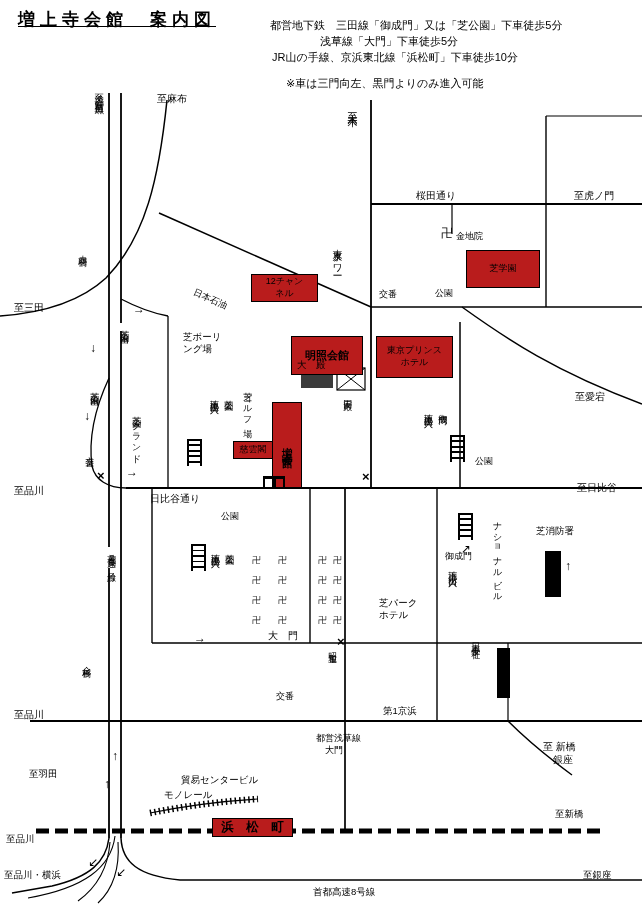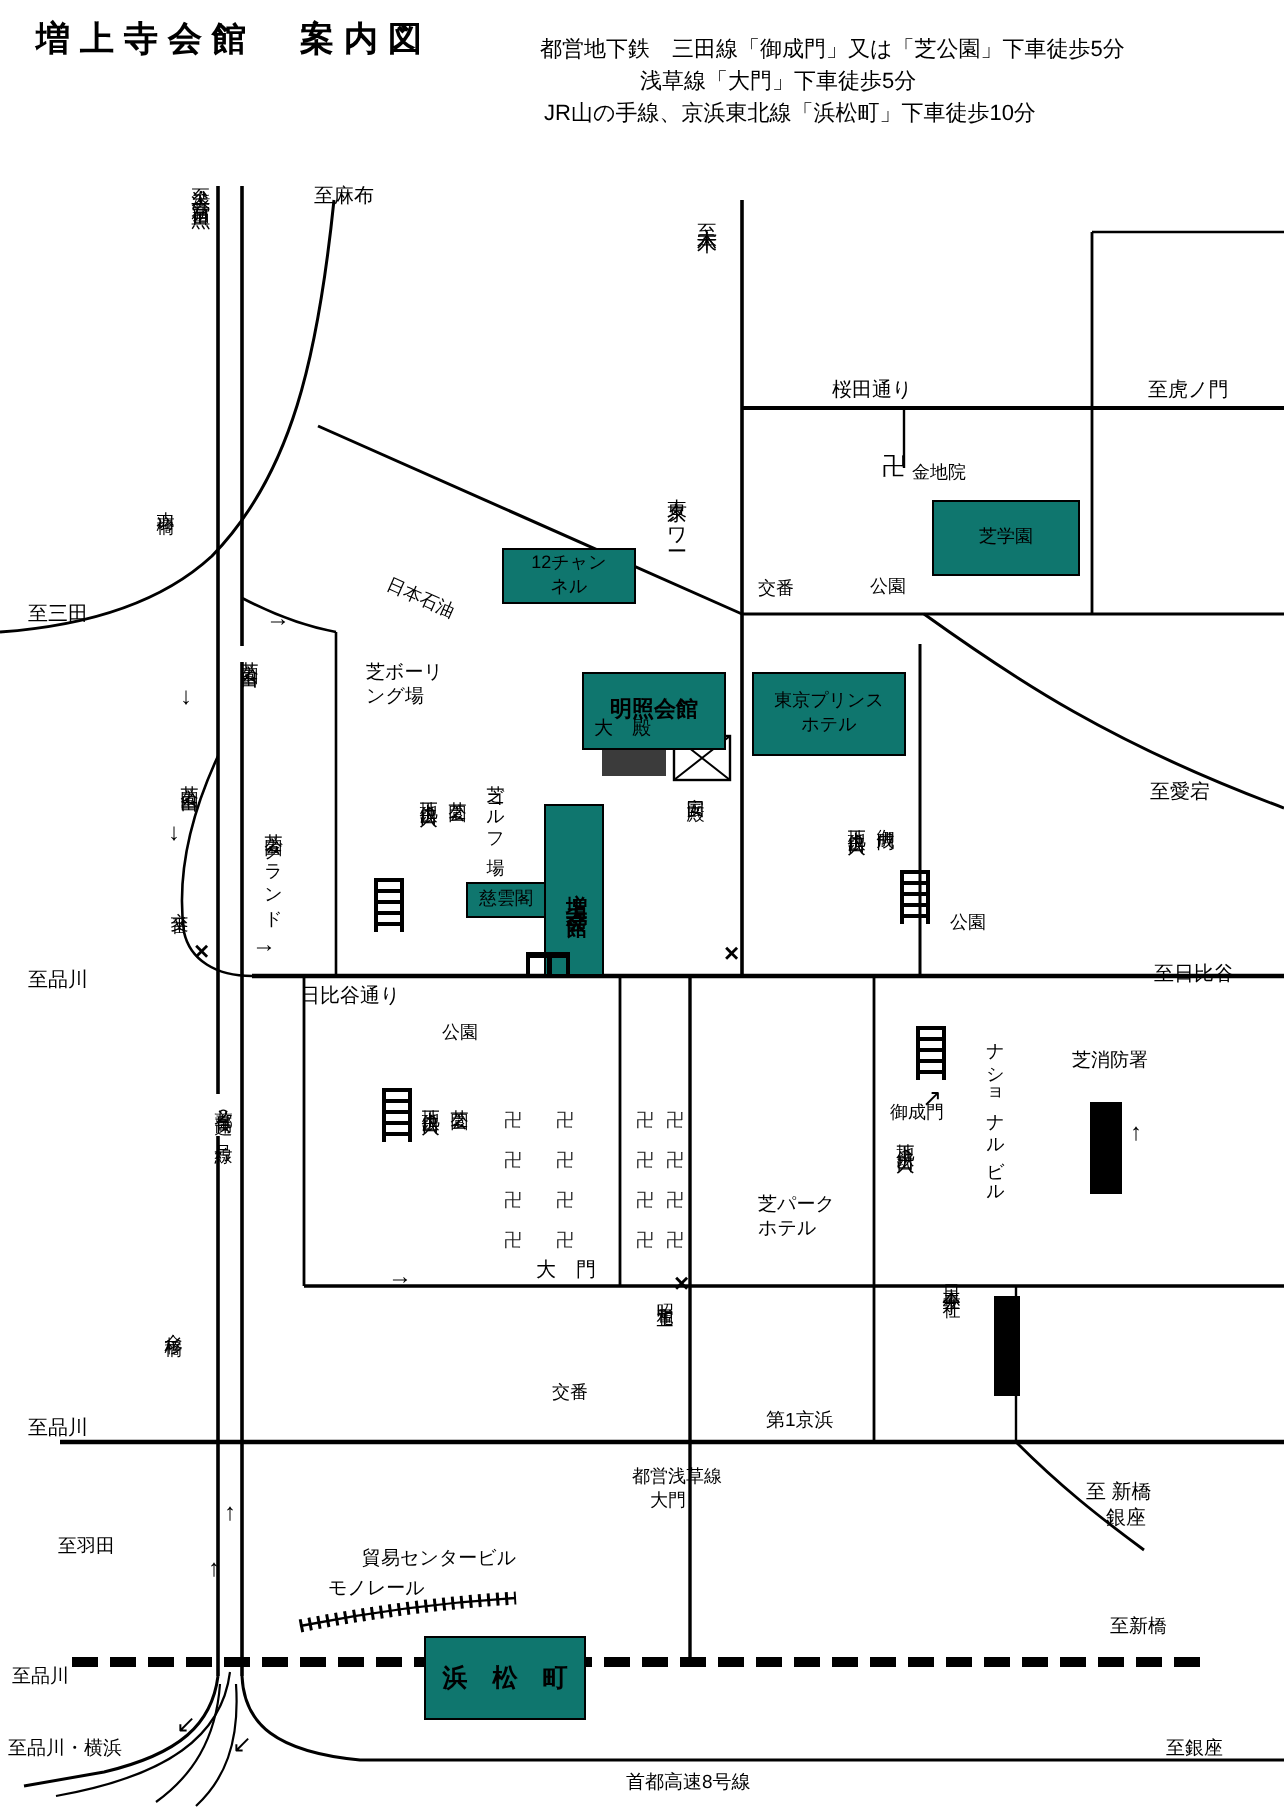--- a/index.html
+++ b/index.html
@@ -12,24 +12,24 @@
   #roads { position: absolute; left: 0; top: 0; z-index: 1; }
   .blk { position: absolute; background: #000; z-index: 2; }
   .dk  { background: #3b3b3b; }
   .lbl { position: absolute; font-size: 10px; line-height: 1.3; white-space: pre-line; z-index: 3; }
   .v   { writing-mode: vertical-rl; text-orientation: upright; letter-spacing: 1.5px; }
   .v2  { writing-mode: vertical-lr; text-orientation: upright; letter-spacing: 1px; line-height: 1.6; }
   .s8  { font-size: 8.5px; } .s9 { font-size: 9px; } .s95 { font-size: 9.5px; }
   .s11 { font-size: 11px; } .s12 { font-size: 12.5px; }
   .b   { font-weight: bold; }
   .bg  { background: #fff; padding: 0 1px; }
-  .box { border: 1.2px solid #000; background: #0f766e; display: flex; align-items: center;
+  .box { border: 1.2px solid #000; background: #b91c1c; display: flex; align-items: center;
          justify-content: center; text-align: center; }
   .title { position: absolute; left: 18px; top: 8px; font-size: 17px; font-weight: bold;
-           letter-spacing: 5px; z-index: 3; }
+           letter-spacing: 5px; z-index: 3; text-decoration: underline; }
   .dir { position: absolute; left: 270px; top: 18px; font-size: 11px; line-height: 1.45; z-index: 3; }
   .dir .l2 { margin-left: 50px; }
   .dir .l3 { margin-left: 2px; }
   .dir .note { margin-left: 16px; margin-top: 10px; }
   .stairs { position: absolute; width: 15px; height: 27px; z-index: 3;
             border-left: 2.5px solid #000; border-right: 2.5px solid #000;
             background: repeating-linear-gradient(to bottom, #000 0 1.8px, transparent 1.8px 5.5px); }
   .gate { position: absolute; width: 22px; height: 11px; z-index: 3;
           border-top: 3px solid #000; border-left: 2.5px solid #000; border-right: 2.5px solid #000;
           background: linear-gradient(to right, transparent 0 8.5px, #000 8.5px 11px, transparent 11px 100%); }
@@ -85,20 +85,21 @@
 
   <div class="blk dk" style="left:301px;top:371px;width:32px;height:17px"></div>
   <div class="blk" style="left:545px;top:551px;width:16px;height:46px"></div>
   <div class="blk" style="left:497px;top:648px;width:13px;height:50px"></div>
 
   <div class="title">増上寺会館　案内図</div>
   <div class="dir">
     <div class="l1">都営地下鉄　三田線「御成門」又は「芝公園」下車徒歩5分</div>
     <div class="l2">浅草線「大門」下車徒歩5分</div>
     <div class="l3">JR山の手線、京浜東北線「浜松町」下車徒歩10分</div>
+    <div class="note">※車は三門向左、黒門よりのみ進入可能</div>
   </div>
 
   <div class="lbl v s95" style="left:93px;top:86px">至渋谷・新宿・目黒</div>
   <div class="lbl" style="left:157px;top:92px">至麻布</div>
   <div class="lbl v" style="left:346px;top:104px">至六本木</div>
   <div class="lbl" style="left:416px;top:189px">桜田通り</div>
   <div class="lbl" style="left:574px;top:189px">至虎ノ門</div>
   <div class="lbl v s9" style="left:76px;top:248px">赤羽橋</div>
   <div class="lbl" style="left:14px;top:301px">至三田</div>
   <div class="lbl" style="left:14px;top:484px">至品川</div>
@@ -163,21 +164,21 @@
   <div class="lbl s95" style="left:379px;top:597px">芝パーク
 ホテル</div>
   <div class="lbl" style="left:268px;top:629px">大　門</div>
   <div class="lbl v s8" style="left:327px;top:645px">昭和電工</div>
   <div class="lbl s9" style="left:276px;top:691px">交番</div>
   <div class="lbl v s9" style="left:469px;top:635px">日本赤十字社</div>
   <div class="lbl s9" style="left:316px;top:733px">都営浅草線
 　大門</div>
   <div class="lbl s95" style="left:181px;top:774px">貿易センタービル</div>
   <div class="lbl s95" style="left:164px;top:789px">モノレール</div>
-  <div class="lbl box b s12" style="left:212px;top:818px;width:81px;height:42px">浜　松　町</div>
+  <div class="lbl box b s12" style="left:212px;top:818px;width:81px;height:19px">浜　松　町</div>
 
   <div class="cem" style="left:252px;top:556px">卍</div>
   <div class="cem" style="left:278px;top:556px">卍</div>
   <div class="cem" style="left:252px;top:576px">卍</div>
   <div class="cem" style="left:278px;top:576px">卍</div>
   <div class="cem" style="left:252px;top:596px">卍</div>
   <div class="cem" style="left:278px;top:596px">卍</div>
   <div class="cem" style="left:252px;top:616px">卍</div>
   <div class="cem" style="left:278px;top:616px">卍</div>
   <div class="cem" style="left:318px;top:556px">卍</div>

